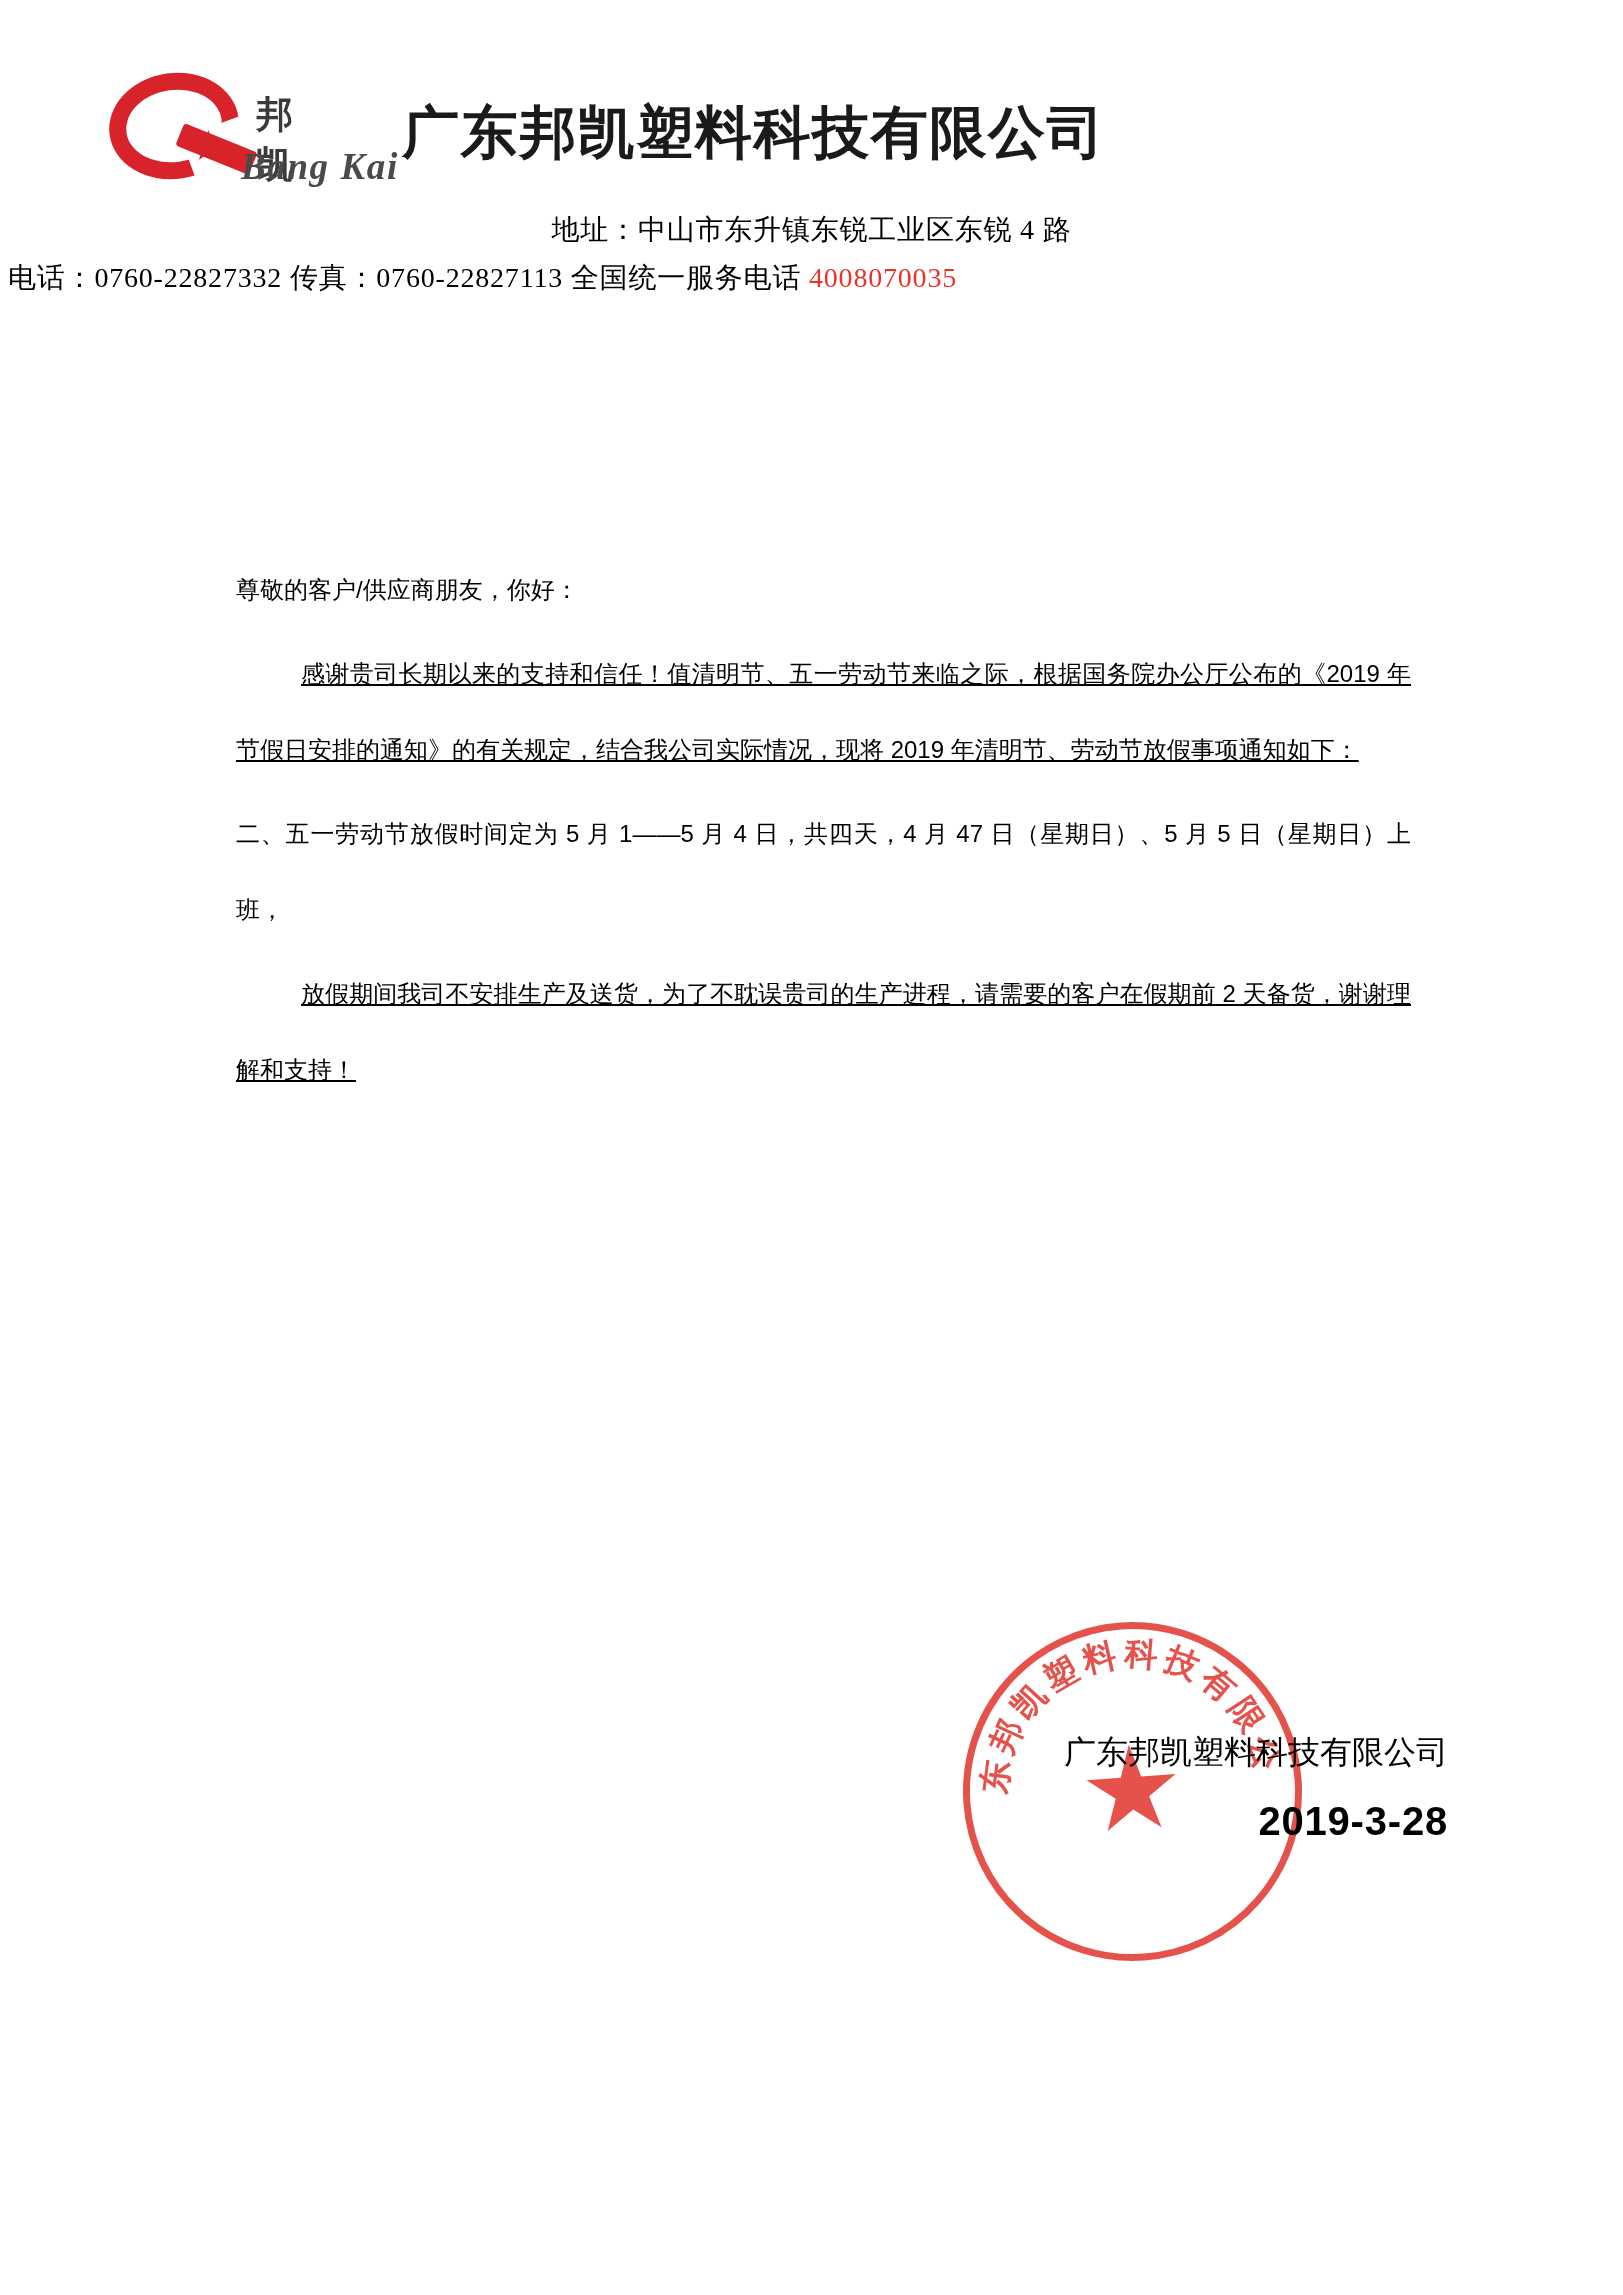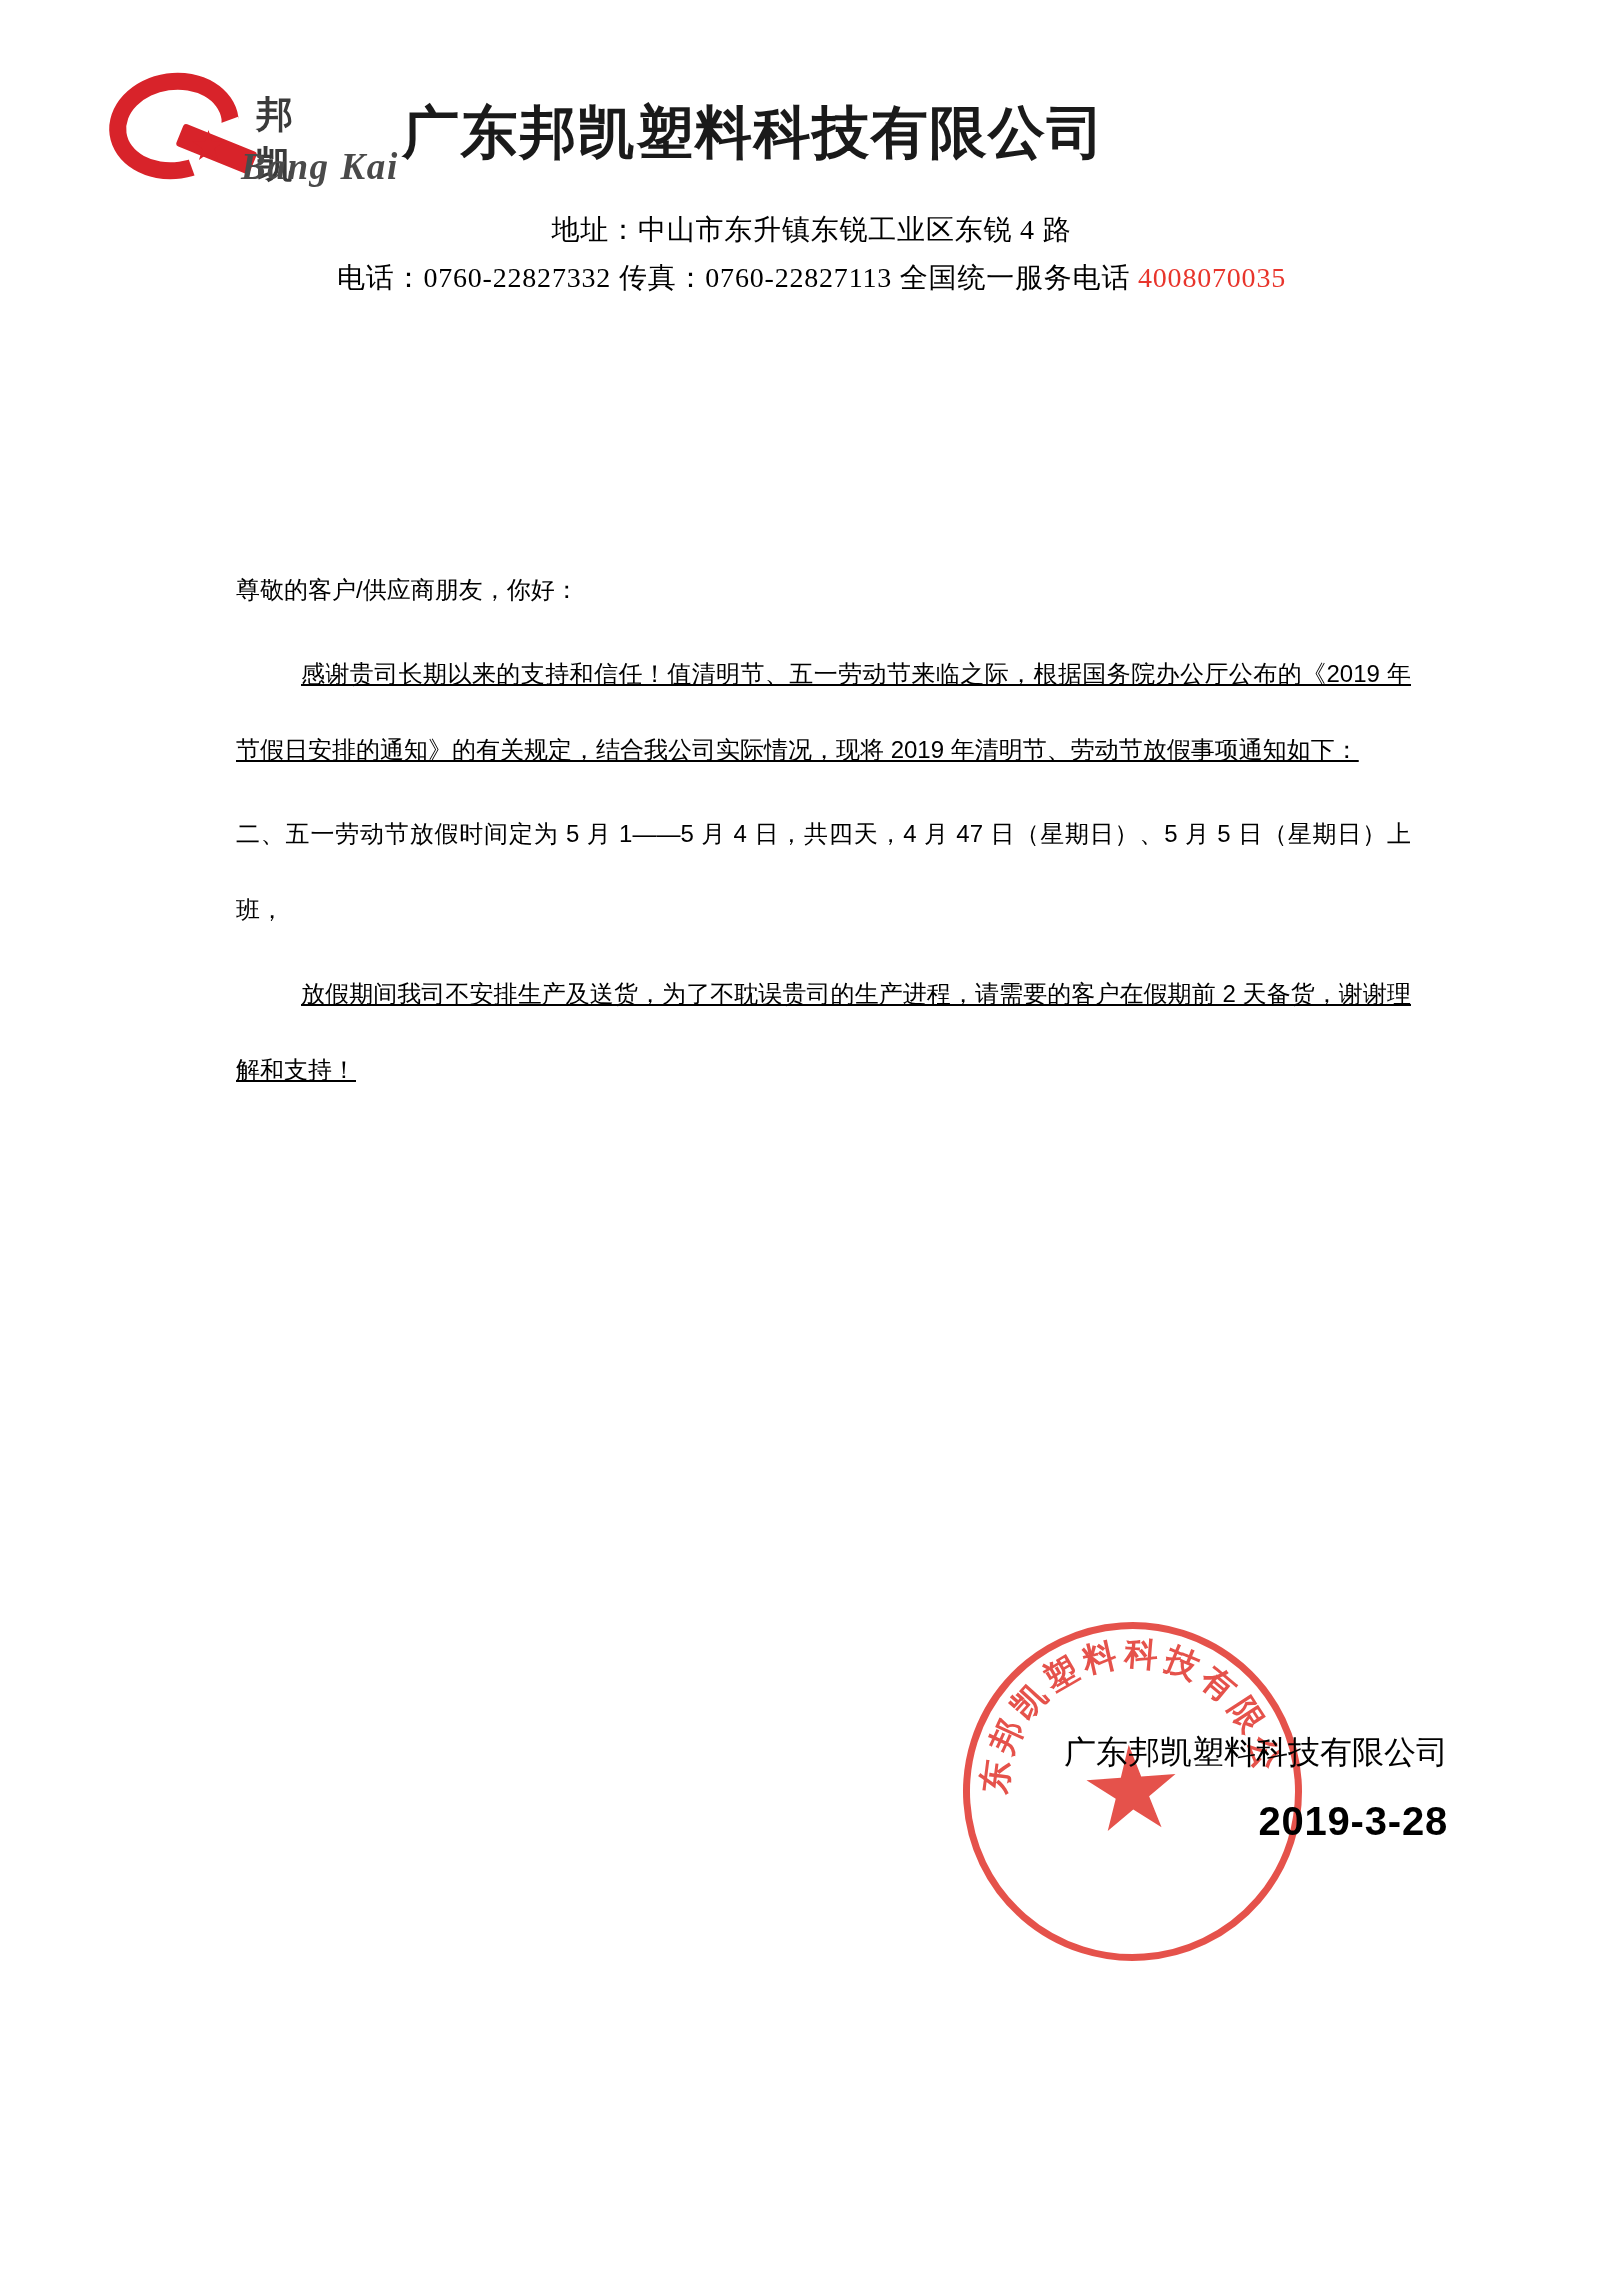--- a/index.html
+++ b/index.html
@@ -113,21 +113,20 @@
     text-align: center;
     font-size: 28px;
     color: #000;
     letter-spacing: 0.8px;
   }
   .addr-line2 {
     position: absolute;
     left: 0;
     top: 251px;
     width: 100%;
-    text-align: center;
     font-size: 28px;
     color: #000;
     letter-spacing: 0.8px;
   }
   .hotline {
     color: #e8352c;
     font-family: "Liberation Serif", serif;
   }
 
   

